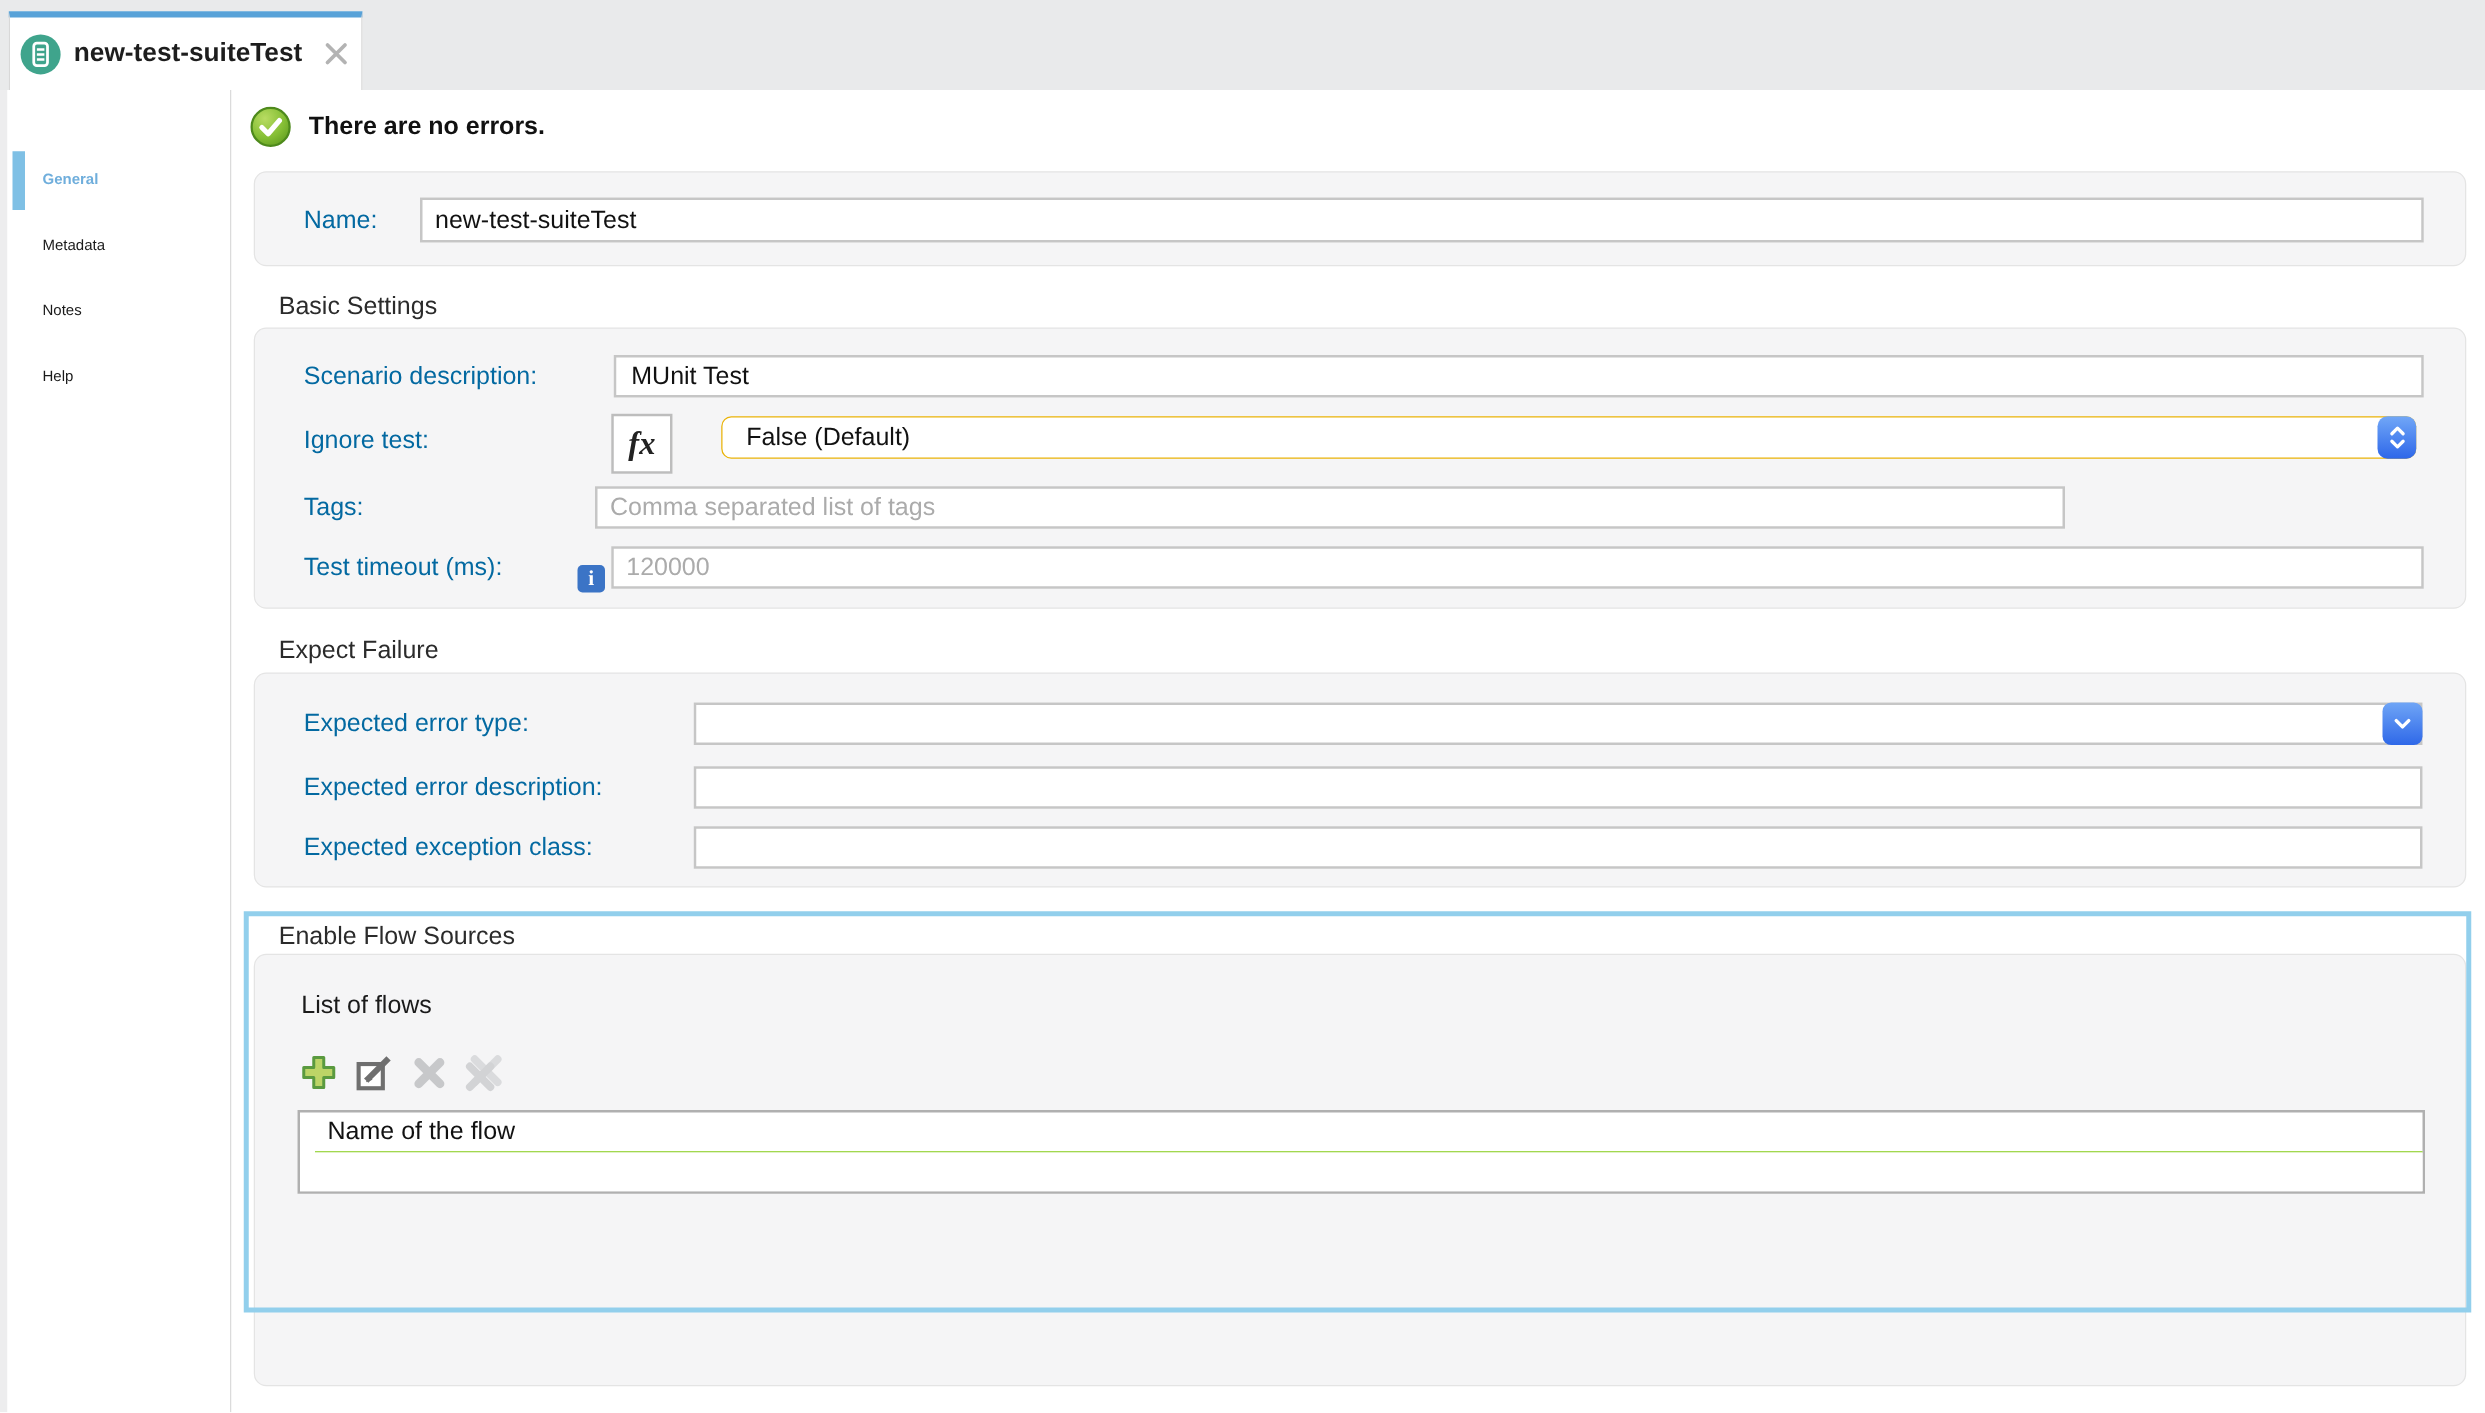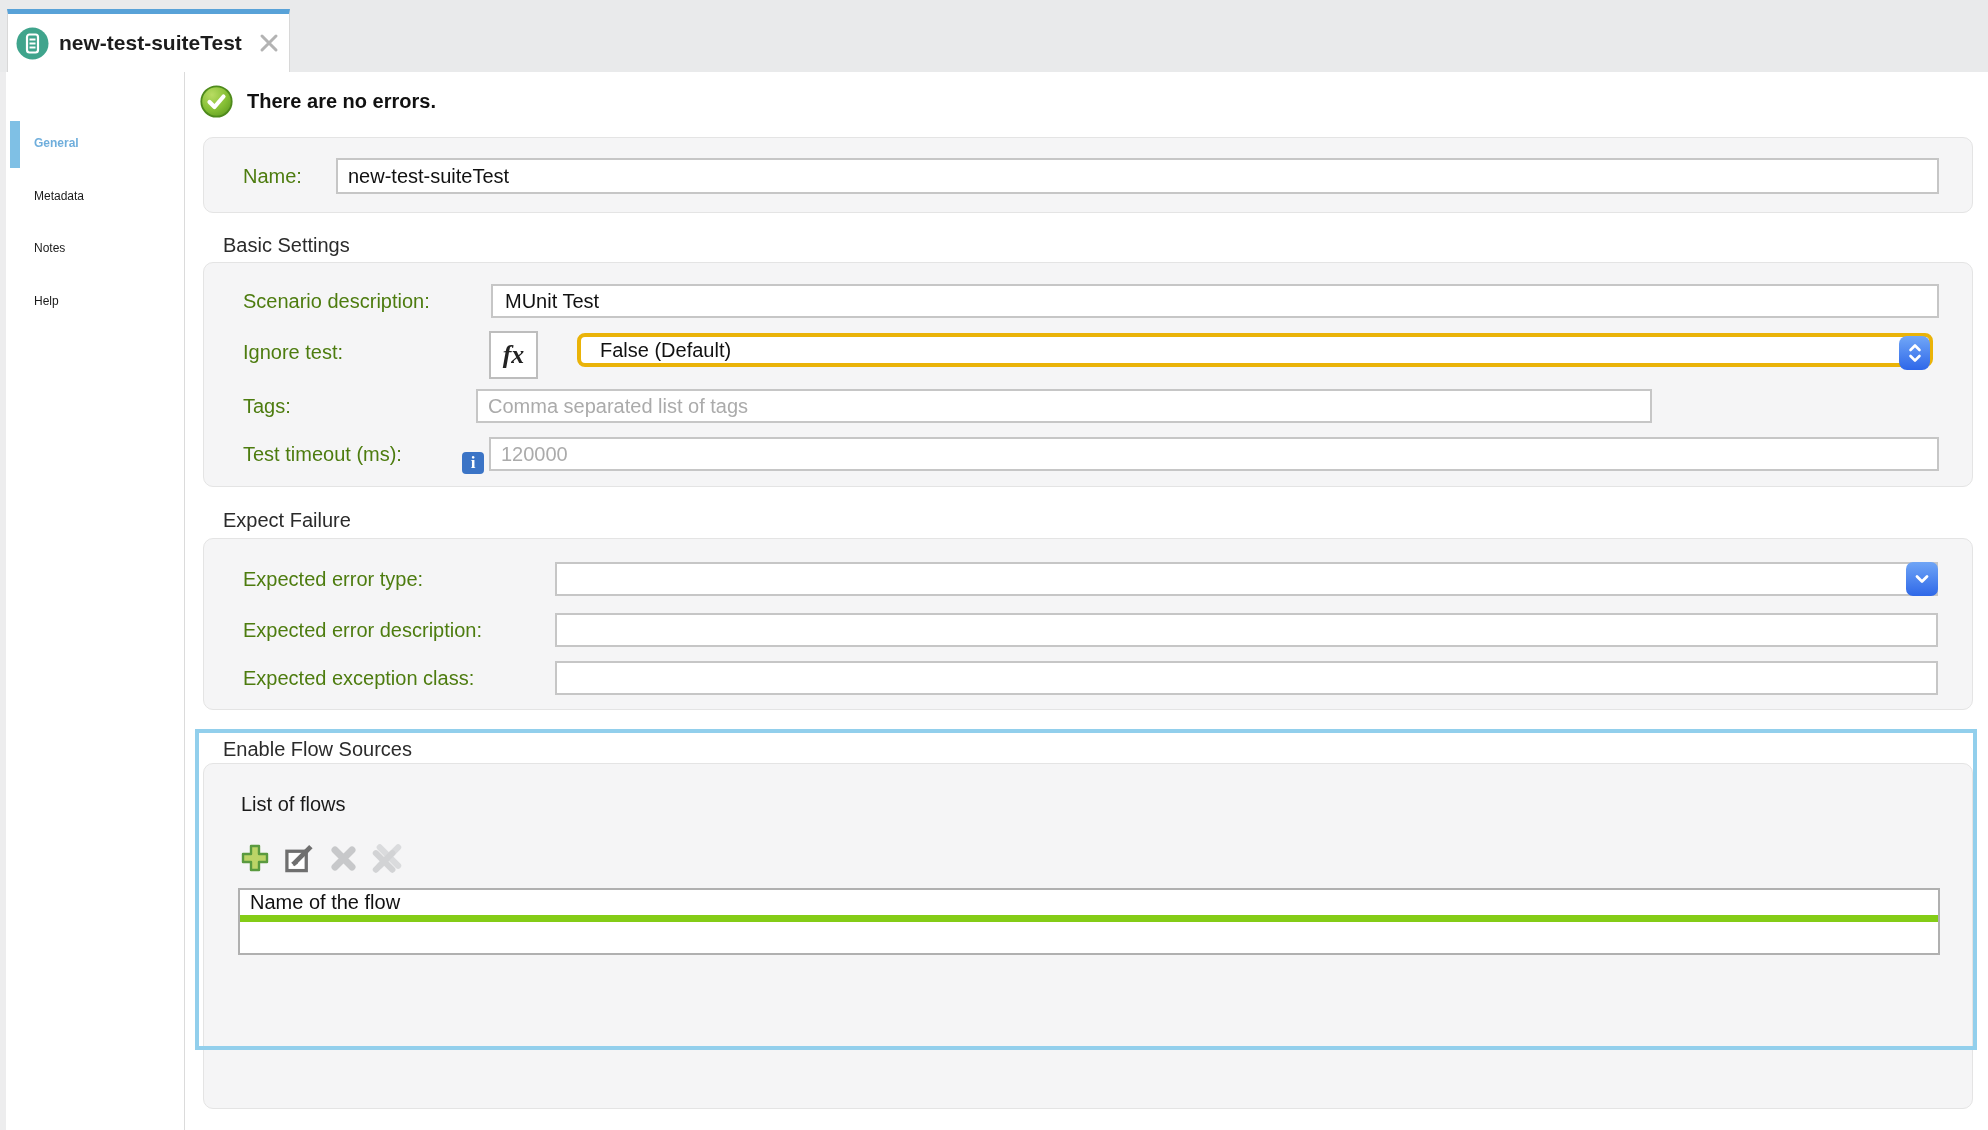--- a/index.html
+++ b/index.html
@@ -34,37 +34,37 @@
   .side-active-bar { position:absolute; left:4px; top:49px; width:10px; height:47px; background:#7FC0E5; }
   
   .status-row { position:absolute; left:200px; top:85px; display:flex; align-items:center; }
   .status-row .msg { font-size:20px; color:#111; margin-left:14px;font-weight:bold; }
   
   .groupbox {
     position:absolute; left:203px; width:1770px;
     background:#F5F5F6; border:1px solid #E4E4E4; border-radius:10px;
   }
   .section-title { position:absolute; left:223px; font-size:20px; color:#2b2b2b; }
-  .field-label { position:absolute; left:243px; font-size:20px; line-height:22px; color:#4d7c0f; white-space:nowrap;text-align:right; }
+  .field-label { position:absolute; left:243px; font-size:20px; line-height:22px; color:#0369a1; white-space:nowrap;text-align:right; }
   .txt {
     position:absolute; height:34px; background:#fff; border:2px solid #C6C6C6;
     font-family:"Liberation Sans", sans-serif; font-size:20px; color:#111;
     padding:0 10px; outline:none; border-radius:0;
   }
   .txt::placeholder { color:#ABABAB; opacity:1; }
   
   .fx-btn {
     position:absolute; left:489px; top:331px; width:49px; height:48px;
     background:#fff; border:2px solid #BDBDBD; display:flex; align-items:center; justify-content:center;
     font-family:"Liberation Serif", serif; font-style:italic; font-weight:700; font-size:26px; color:#222;
   }
   
   .popup {
     position:absolute; left:577px; top:333px; width:1356px; height:34px;
-    background:#fff; border:4px solid #eab308; border-radius:8px;
+    background:#fff; border:1px solid #eab308; border-radius:8px;
     display:flex; align-items:center; padding-left:19px; font-size:20px; color:#111;
   }
   .popup-cap {
     position:absolute; right:-1px; top:-1px; width:31px; height:34px;
     border-radius:8px; background:linear-gradient(#71A7F7,#2E67E9);
     display:flex; align-items:center; justify-content:center;
   }
   
   .combo { position:absolute; left:555px; top:562px; width:1383px; height:34px; background:#fff; border:2px solid #C6C6C6; }
   .combo-cap {
@@ -83,22 +83,22 @@
     border:4px solid #92CFEC; z-index:5; pointer-events:none;
   }
   .flows-subtitle { position:absolute; left:241px; top:793px; font-size:20px; color:#1a1a1a; }
   .flows-toolbar { position:absolute; left:240px; top:843px; display:flex; gap:14px; align-items:center; }
   .tool-btn { width:30px; height:30px; display:flex; align-items:center; justify-content:center; }
   .flows-table {
     position:absolute; left:238px; top:888px; width:1702px; height:67px;
     background:#fff; border:2px solid #B0B0B0;
   }
   .flows-table .thead {
-    height:32px; border-bottom:7px solid #84cc16; display:flex; align-items:center;
-    padding-left:10px; font-size:20px; color:#111;
+    height:32px; border-bottom:1px solid #84cc16; display:flex; align-items:center;
+    padding-left:10px; font-size:20px; color:#111;margin-left:12px;
   }
   .flows-table .trow { height:31px; background:#fff; }
 </style>
 </head>
 <body>
 
 <div id="app">
 
   <div class="tabbar">
     <div class="tab-active">

